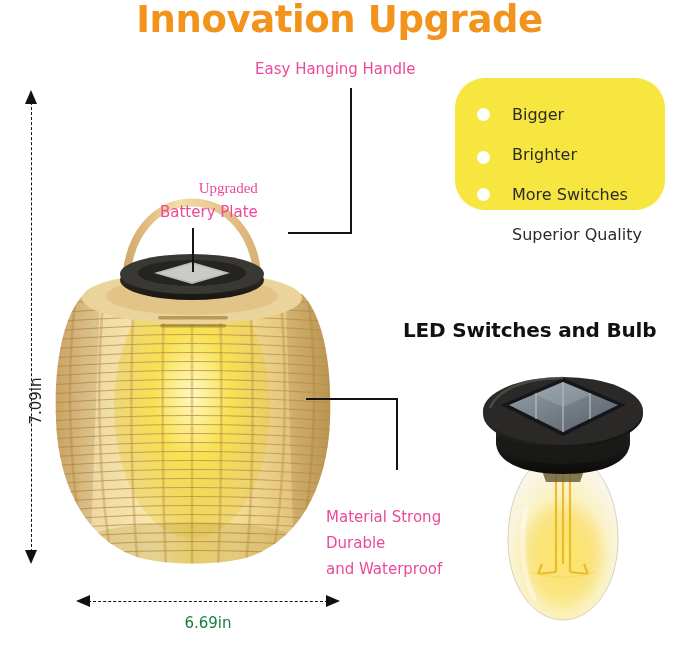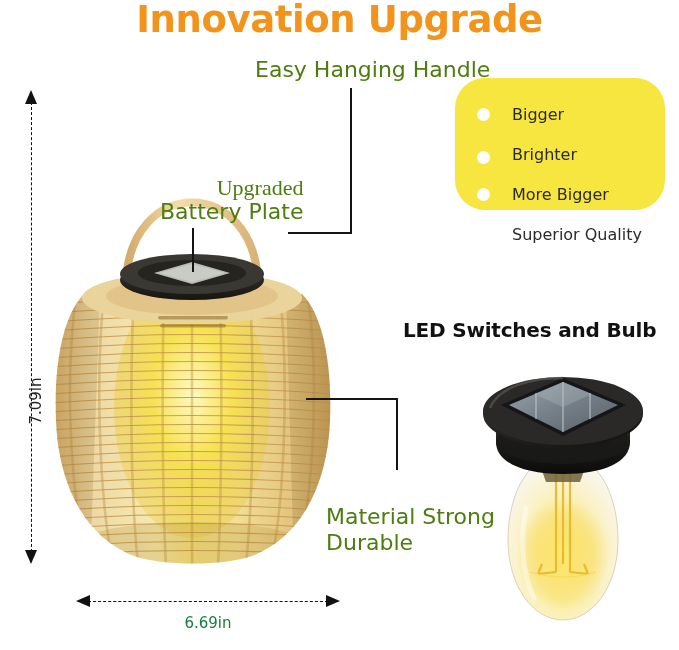--- a/index.html
+++ b/index.html
@@ -12,21 +12,21 @@
 
   
   .title{
     position:absolute;left:0;top:-2px;width:679px;text-align:center;
     font-size:37px;font-weight:bold;color:#F2941B;letter-spacing:-0.4px;
     font-family:"DejaVu Sans","Liberation Sans",sans-serif;
   }
 
   
   .lbl{
-    position:absolute;color:#4d7c0f;font-size:22px;line-height:23px;
+    position:absolute;color:#ec4899;font-size:15px;line-height:23px;
     font-family:"DejaVu Sans","Liberation Sans",sans-serif;white-space:nowrap;
   }
   .lbl-handle{left:255px;top:58px;}
   .lbl-battery{left:160px;top:176px;text-align:center;line-height:24px;}
   .lbl-material{left:326px;top:480px;line-height:26px;margin-top:24px;}
   .heading-led{
     position:absolute;left:403px;top:318px;font-size:20px;font-weight:bold;
     color:#111;letter-spacing:-0.2px;white-space:nowrap;
     font-family:"DejaVu Sans","Liberation Sans",sans-serif;
   }
@@ -287,36 +287,37 @@
     <div style="text-align:right;font-family:Liberation Serif, serif;">Upgraded</div>
     <div style="">Battery Plate</div>
   </div>
   <div class="ln ln-v" style="left:192px;top:228px;height:44px;"></div>
 
   <div class="ln ln-h" style="left:306px;top:398px;width:92px;"></div>
   <div class="ln ln-v" style="left:396px;top:398px;height:72px;"></div>
   <div class="lbl lbl-material">
     <div>Material Strong</div>
     <div style="">Durable</div>
+    <div>and Waterproof</div>
   </div>
 
   <div class="heading-led">LED Switches and Bulb</div>
 
   <div class="card">
     <div class="feat" style="top:27px;">
       <div class="dot"></div>
       <span class="txt">Bigger</span>
     </div>
     <div class="feat" style="top:67px;align-items:flex-end;">
       <div class="dot"></div>
       <span class="txt">Brighter</span>
     </div>
     <div class="feat" style="top:107px;">
       <div class="dot"></div>
-      <span class="txt">More Bigger</span>
+      <span class="txt">More Switches</span>
     </div>
     <div class="feat" style="top:147px;">
       <div class="dot"></div>
       <span class="txt">Superior Quality</span>
     </div>
   </div>
 
   <div class="dim-v">
     <div class="arrow-up"></div>
     <div class="dash"></div>

